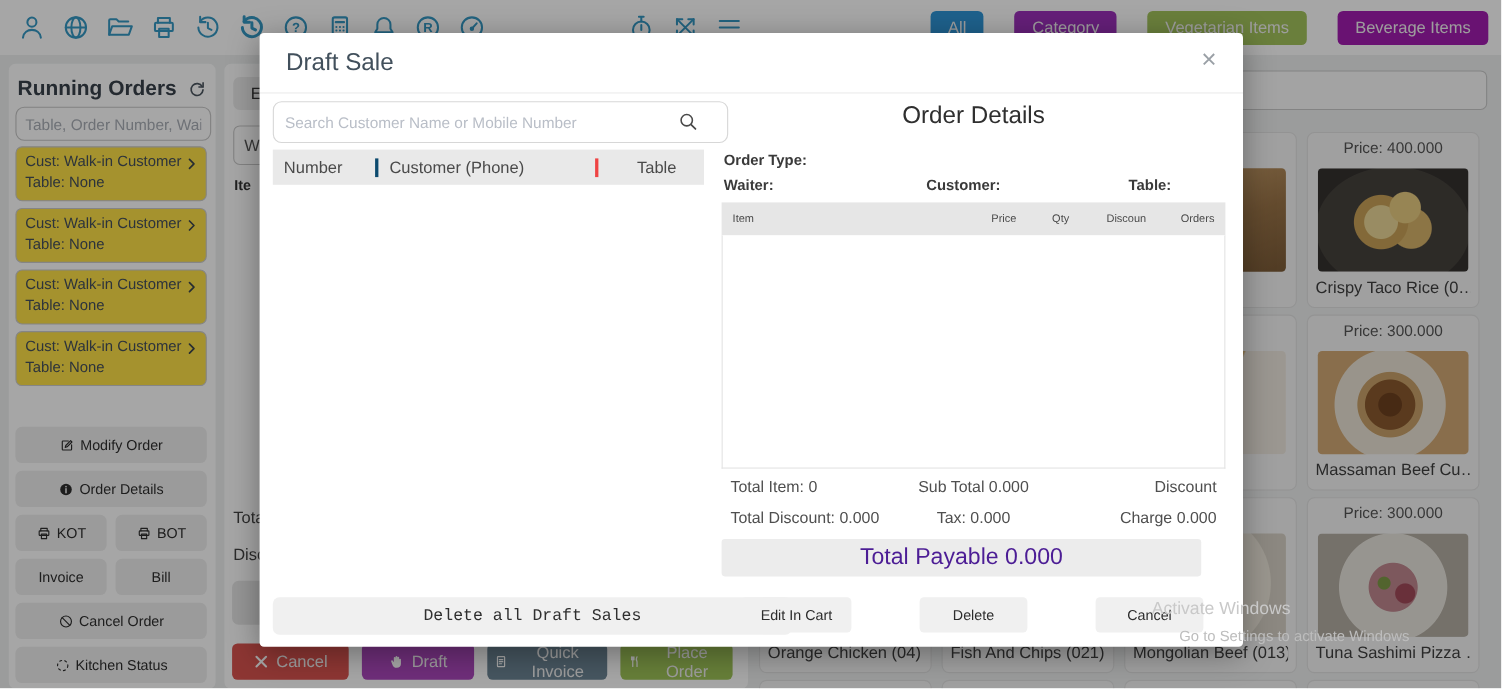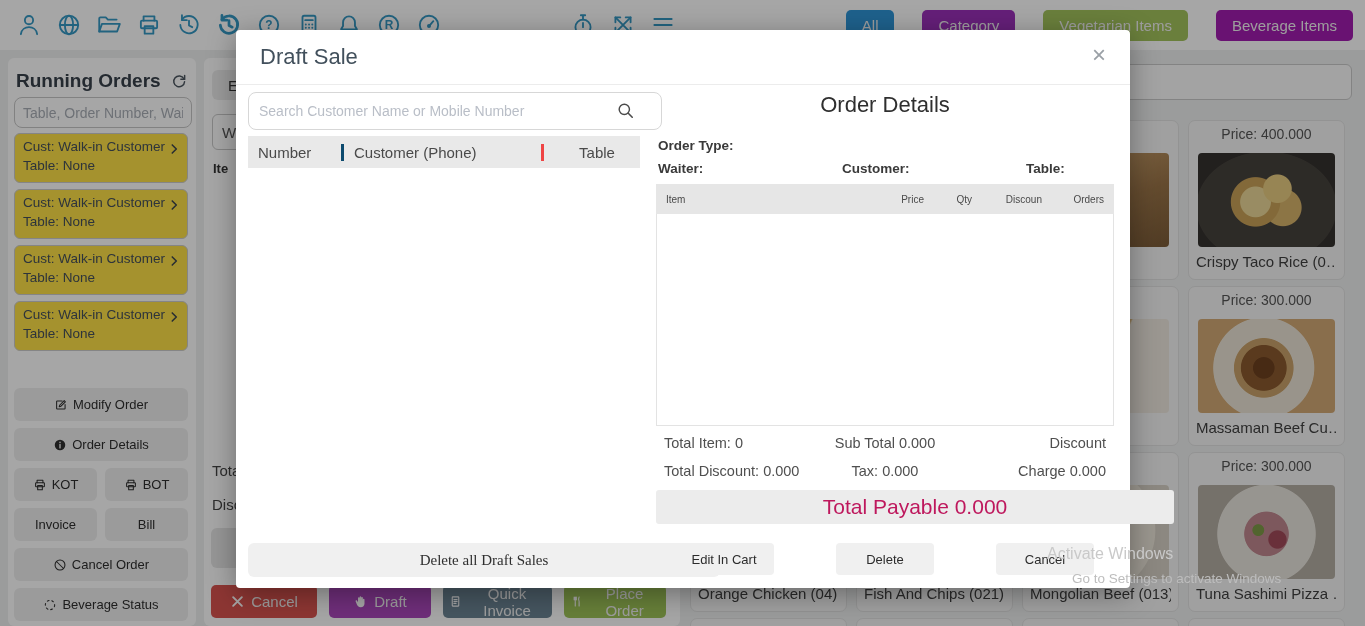--- a/index.html
+++ b/index.html
@@ -55,33 +55,33 @@
   .m-head{position:absolute;left:0;top:0;right:0;height:54px;border-bottom:1px solid #ececec;}
   .m-title{position:absolute;left:24px;top:14px;font-size:22px;color:#42505c;}
   .m-close{position:absolute;right:18px;top:12px;font-size:24px;color:#9aa0a6;background:none;border:none;line-height:1;font-family:inherit;}
   .m-search{position:absolute;left:12px;top:62px;width:368px;height:36px;border:1.5px solid #d7d7d7;border-radius:8px;font-size:14px;color:#333;padding:0 34px 0 10px;font-family:inherit;}
   .m-search::placeholder{color:#b9bec7;}
   .m-search-ic{position:absolute;left:380px;top:71px;width:19px;height:19px;stroke:#4a4a4a;fill:none;stroke-width:1.8;stroke-linecap:round;}
   .m-lthead{position:absolute;left:12px;top:106px;width:392px;height:32px;background:#e9e9e9;display:flex;align-items:center;font-size:15px;color:#4a4a4a;}
   .m-lthead .c1{width:96px;padding-left:10px;border-right:3px solid #0c4a6e;box-sizing:border-box;}
   .m-lthead .c2{flex:1;padding-left:10px;border-right:3px solid #ef4444;box-sizing:border-box;}
   .m-lthead .c3{width:96px;padding-left:10px;box-sizing:border-box;text-align:center;}
-  .m-delall{position:absolute;left:12px;top:513px;width:472px;height:34px;background:#f0f0f0;border:none;border-radius:6px;font-size:15px;color:#2f2f2f;font-family:Liberation Serif, serif;}
+  .m-delall{position:absolute;left:12px;top:513px;width:472px;height:34px;background:#f0f0f0;border:none;border-radius:6px;font-size:15px;color:#2f2f2f;font-family:Liberation Mono, monospace;}
   .m-od-title{position:absolute;left:420px;top:62px;width:458px;text-align:center;font-size:22px;color:#2f2f2f;}
   .m-otype{position:absolute;left:422px;top:108px;font-size:13.5px;font-weight:bold;color:#3a3a3a;}
   .m-wrow{position:absolute;left:422px;top:131px;width:456px;display:flex;font-size:13.5px;font-weight:bold;color:#3a3a3a;}
   .m-wrow .w1{width:184px;} .m-wrow .w2{width:184px;} .m-wrow .w3{flex:1;}
   .m-ithead{position:absolute;left:420px;top:154px;width:458px;height:30px;background:#e6e6e6;display:flex;align-items:center;font-size:10px;color:#4a4a4a;box-sizing:border-box;padding:0 10px;}
   .m-ithead .h-item{flex:1;} .m-ithead .h-price{width:78px;text-align:right;}
   .m-ithead .h-qty{width:48px;text-align:right;} .m-ithead .h-disc{width:70px;text-align:right;}
   .m-ithead .h-total{width:62px;text-align:right;}
   .m-itbody{position:absolute;left:420px;top:184px;width:458px;height:212px;border:1px solid #e3e3e3;border-top:none;box-sizing:border-box;background:#fff;}
   .m-trow{position:absolute;width:458px;left:420px;display:flex;font-size:14.5px;color:#4f4f4f;box-sizing:border-box;padding:0 8px;}
   .m-trow .t1{flex:1;text-align:left;} .m-trow .t2{flex:1;text-align:center;} .m-trow .t3{flex:1;text-align:right;}
-  .m-payable{position:absolute;left:420px;top:460px;width:518px;height:34px;background:#ececec;border-radius:3px;display:flex;align-items:center;justify-content:center;font-size:21px;color:#be185d;}
+  .m-payable{position:absolute;left:420px;top:460px;width:436px;height:34px;background:#ececec;border-radius:3px;display:flex;align-items:center;justify-content:center;font-size:21px;color:#4c1d95;}
   .m-btn{position:absolute;top:513px;height:32px;background:#f0f0f0;border:none;border-radius:4px;font-size:13px;color:#2c2c2c;font-family:inherit;}
   
   .wm{position:absolute;z-index:70;color:#c9c9c9;pointer-events:none;}
   .wm1{left:1047px;top:545px;font-size:16px;}
   .wm2{left:1072px;top:571px;font-size:13.5px;color:#bdbdbd;}
 </style>
 </head>
 <body>
 
 <div class="stage">
@@ -236,21 +236,21 @@
       <svg class="sic" viewBox="0 0 24 24">
           <circle cx="12" cy="12" r="8.5"></circle>
           <path d="M6 6l12 12"></path>
         </svg>
       <span>Cancel Order</span>
     </button>
     <button class="side-btn" style="left:6px;top:530px;width:174px;height:33px;">
       <svg class="sic" viewBox="0 0 24 24">
           <circle cx="12" cy="12" r="8" stroke-dasharray="3 5"></circle>
         </svg>
-      <span>Beverage Status</span>
+      <span>Kitchen Status</span>
     </button>
   </div>
 
   <div class="cart">
     <div class="cart-tab">E</div>
     <div class="cart-select">Wa</div>
     <div class="cart-ithead">Ite</div>
     <div class="cart-total">Tota</div>
     <div class="cart-disc">Disc</div>
     <div class="cart-gray"></div>

